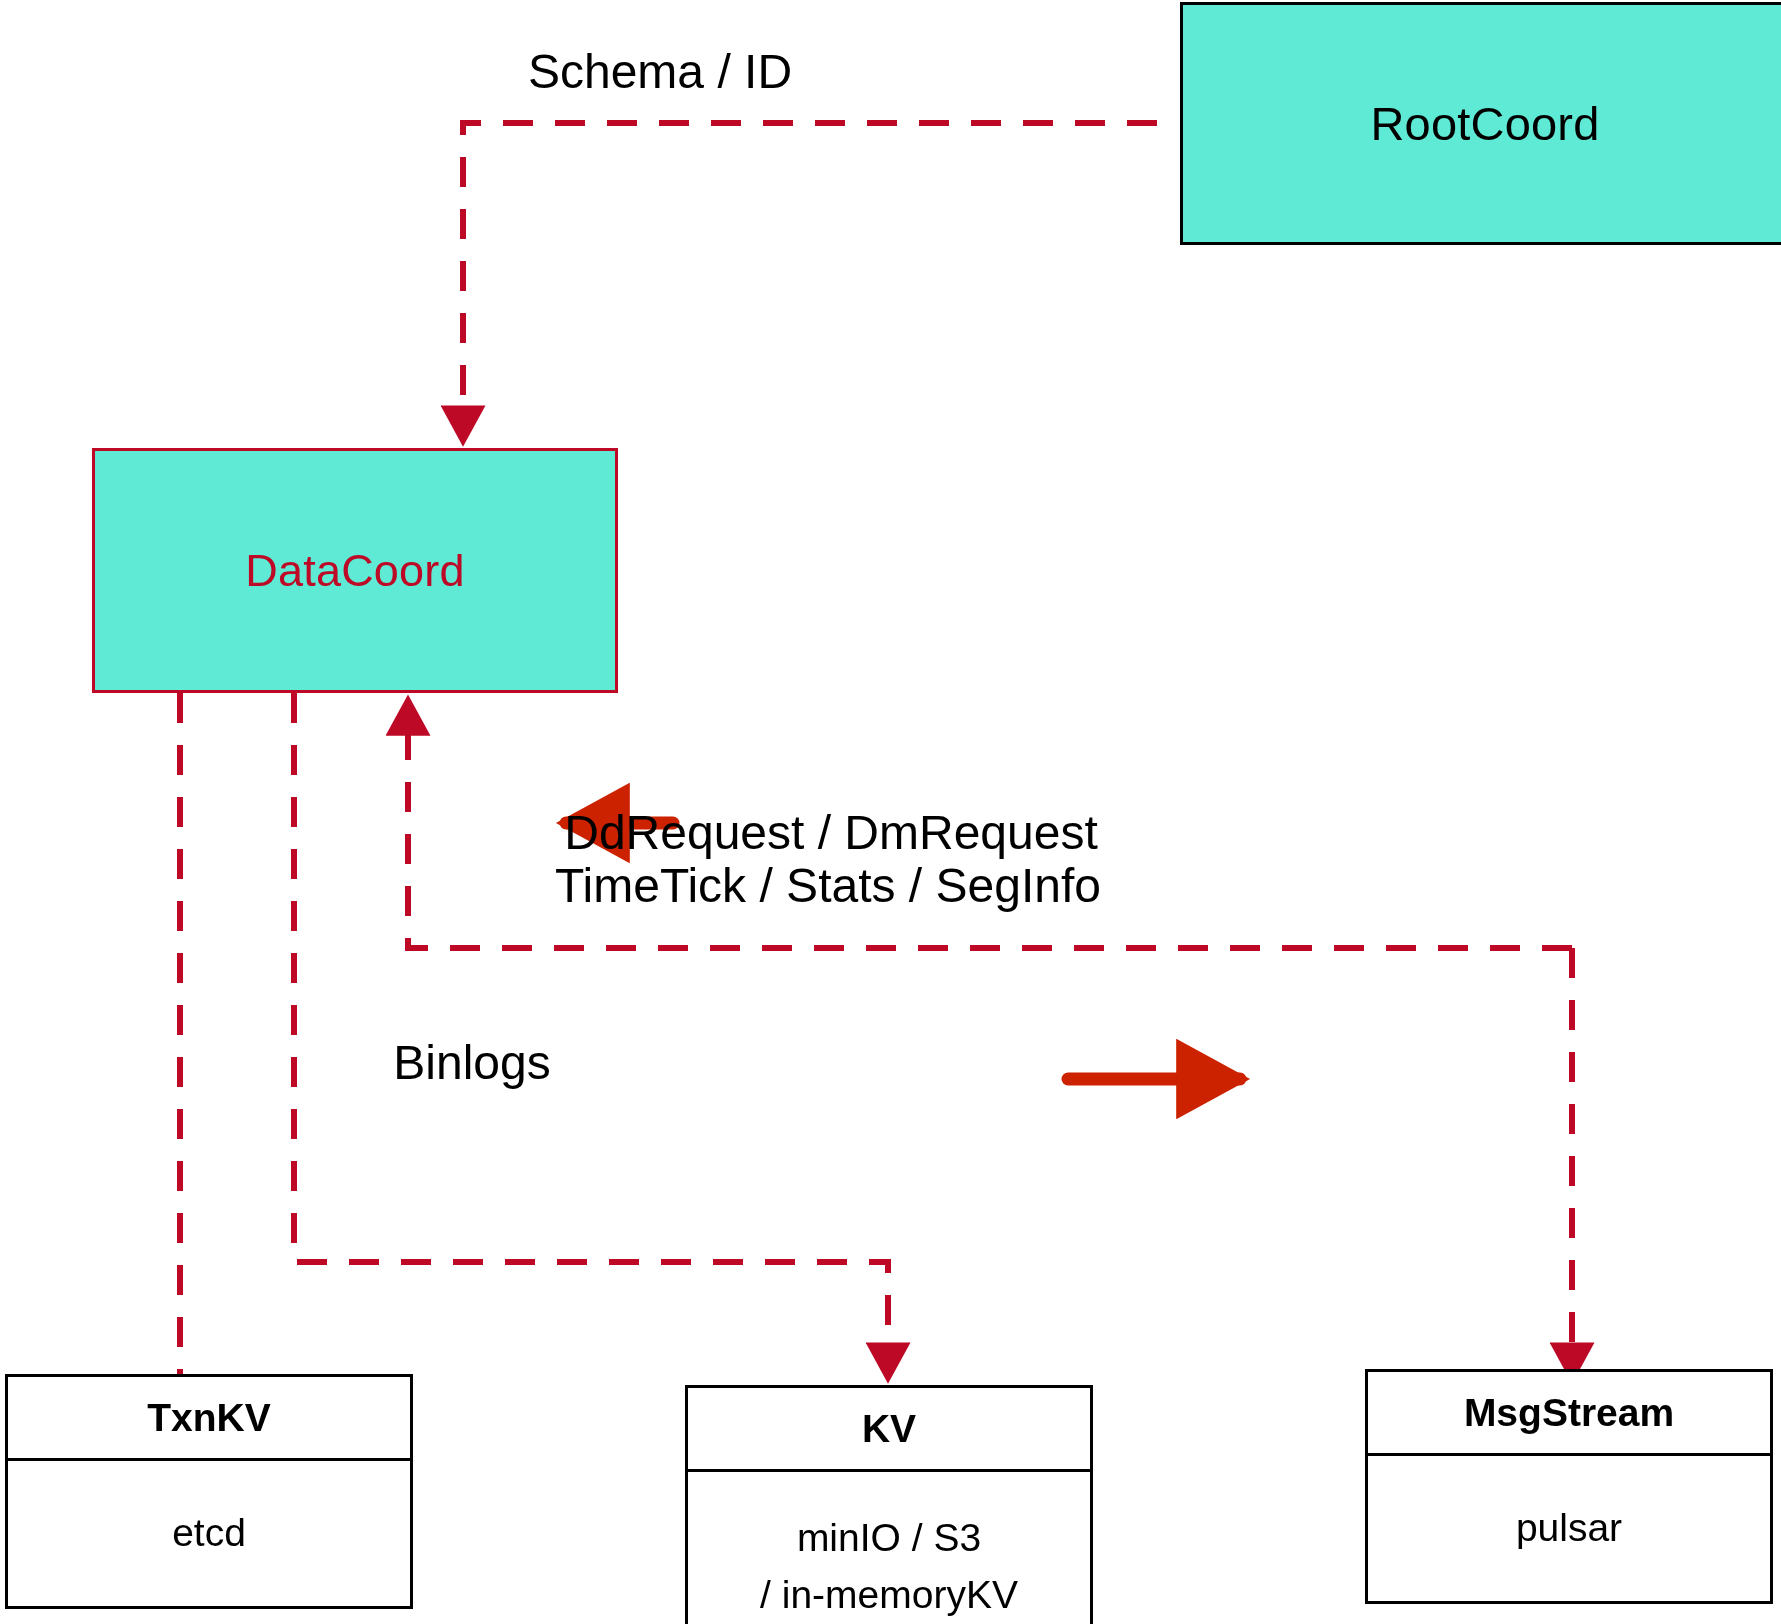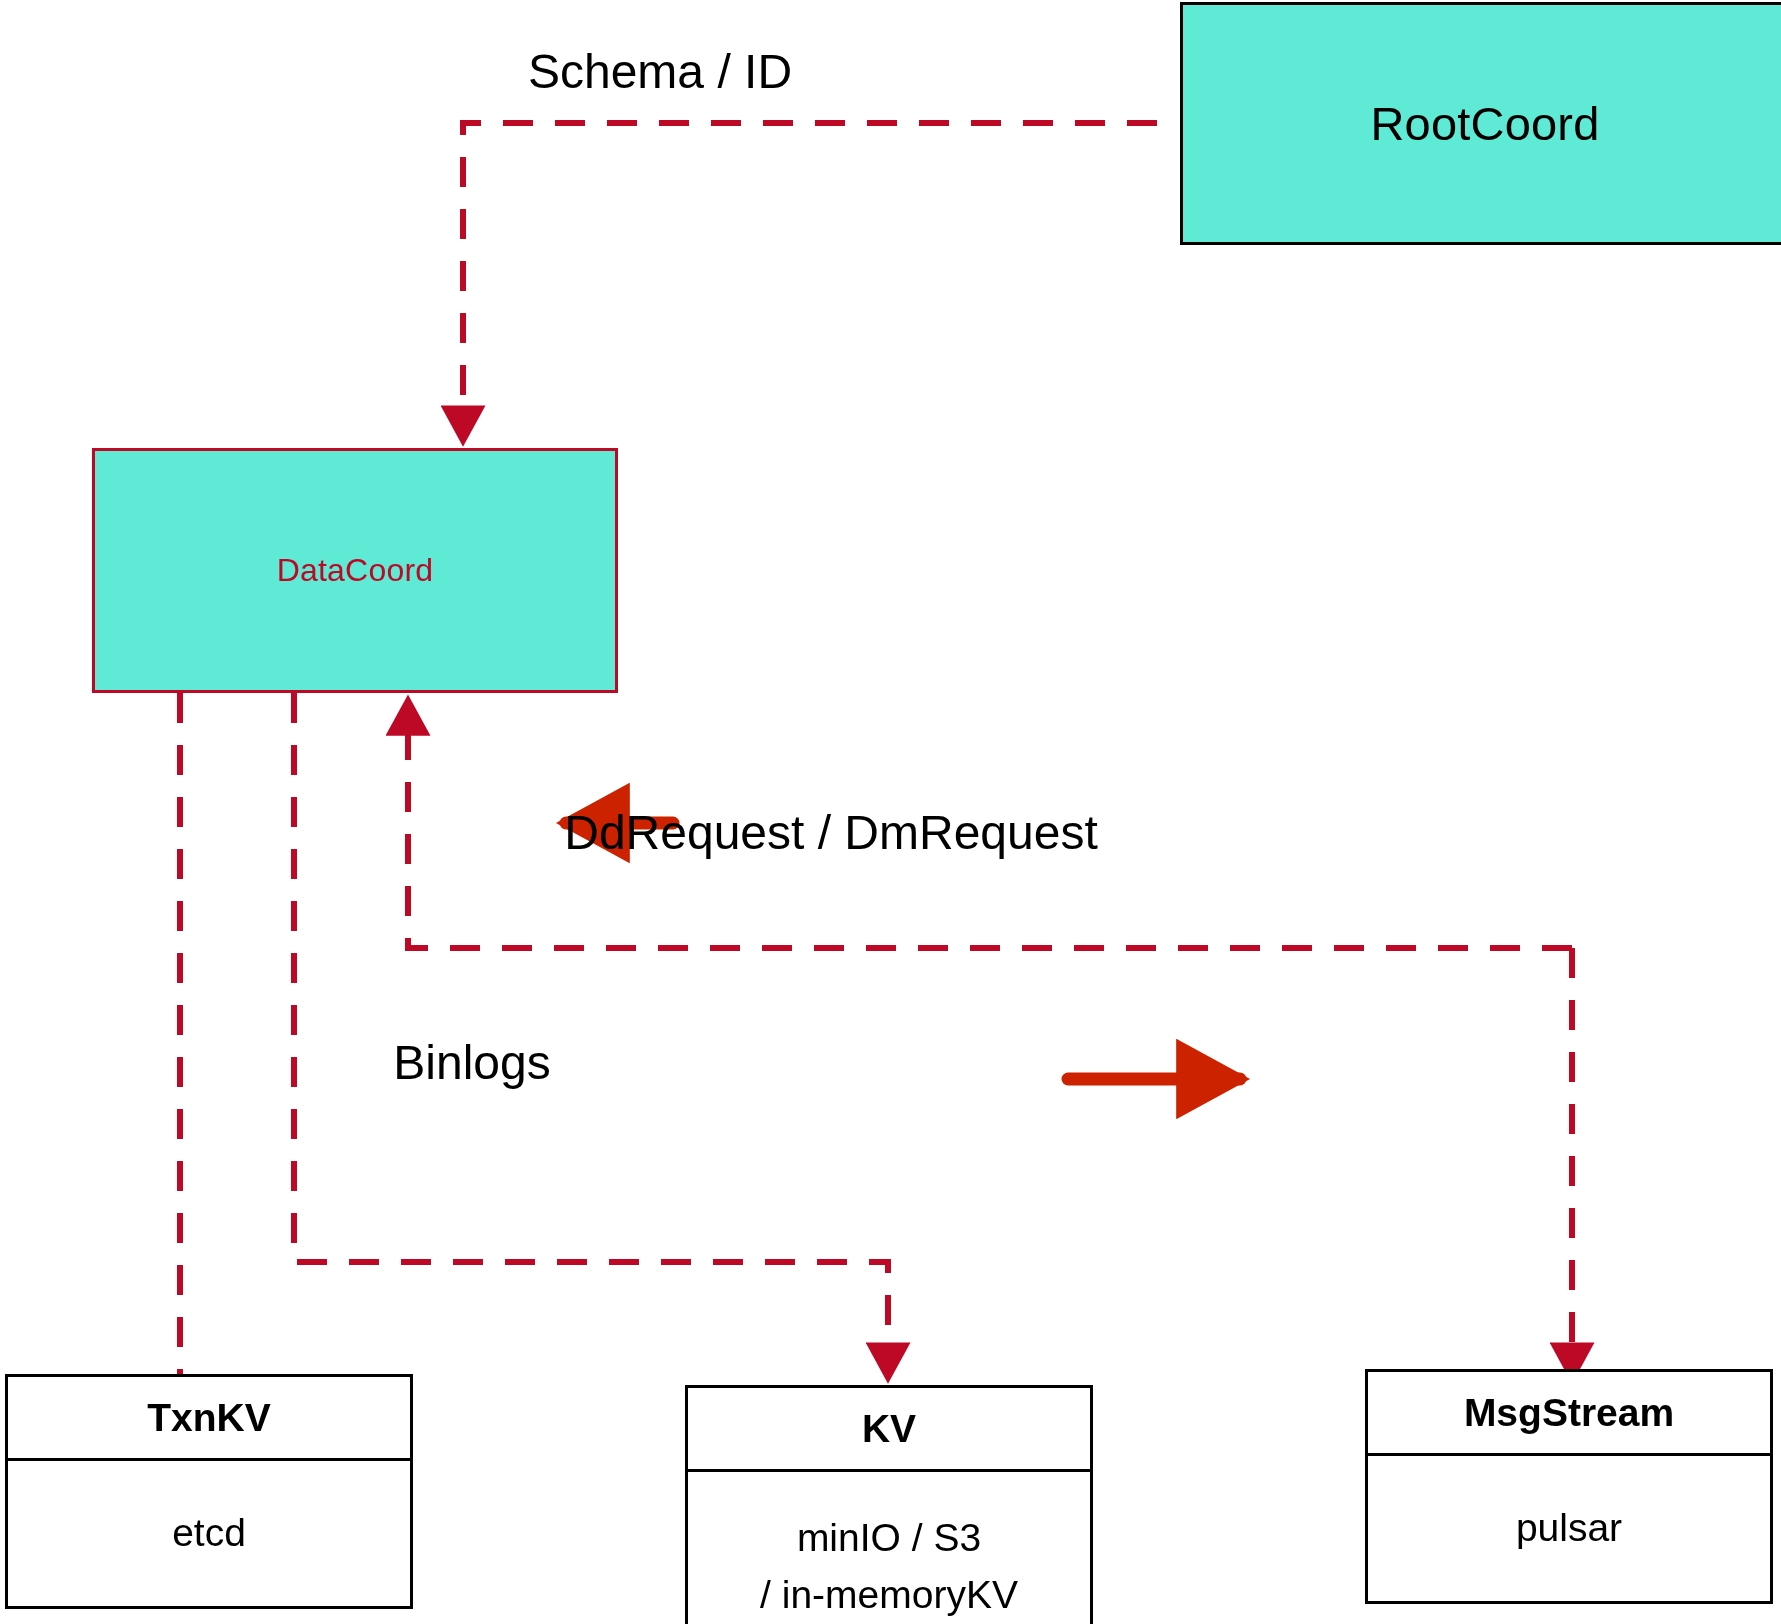--- a/index.html
+++ b/index.html
@@ -41,21 +41,21 @@
     color: #000000;
     letter-spacing: 0.2px;
   }
   .node-accent {
     border: 3px solid #bd0826;
     display: flex;
     align-items: center;
     justify-content: center;
   }
   .node-accent .node-label {
-    font-size: 32px;
+    font-size: 45px;
     color: #bd0826;
     letter-spacing: 0.2px;
   }
   .store-box {
     position: absolute;
     box-sizing: border-box;
     border: 3px solid #000000;
     background: #ffffff;
     display: flex;
     flex-direction: column;
@@ -158,16 +158,17 @@
     </div>
     <div class="store-body">
       <span class="store-line">pulsar</span>
     </div>
   </div>
 
   <div class="edge-label" style="left:660px; top:44px;">Schema / ID</div>
 
   <div class="edge-label" style="left:831px; top:805px;">DdRequest / DmRequest</div>
 
+  <div class="edge-label" style="left:828px; top:858px;">TimeTick / Stats / SegInfo</div>
 
   <div class="edge-label" style="left:472px; top:1035px;">Binlogs</div>
 
 </div>
 
 </body></html>

